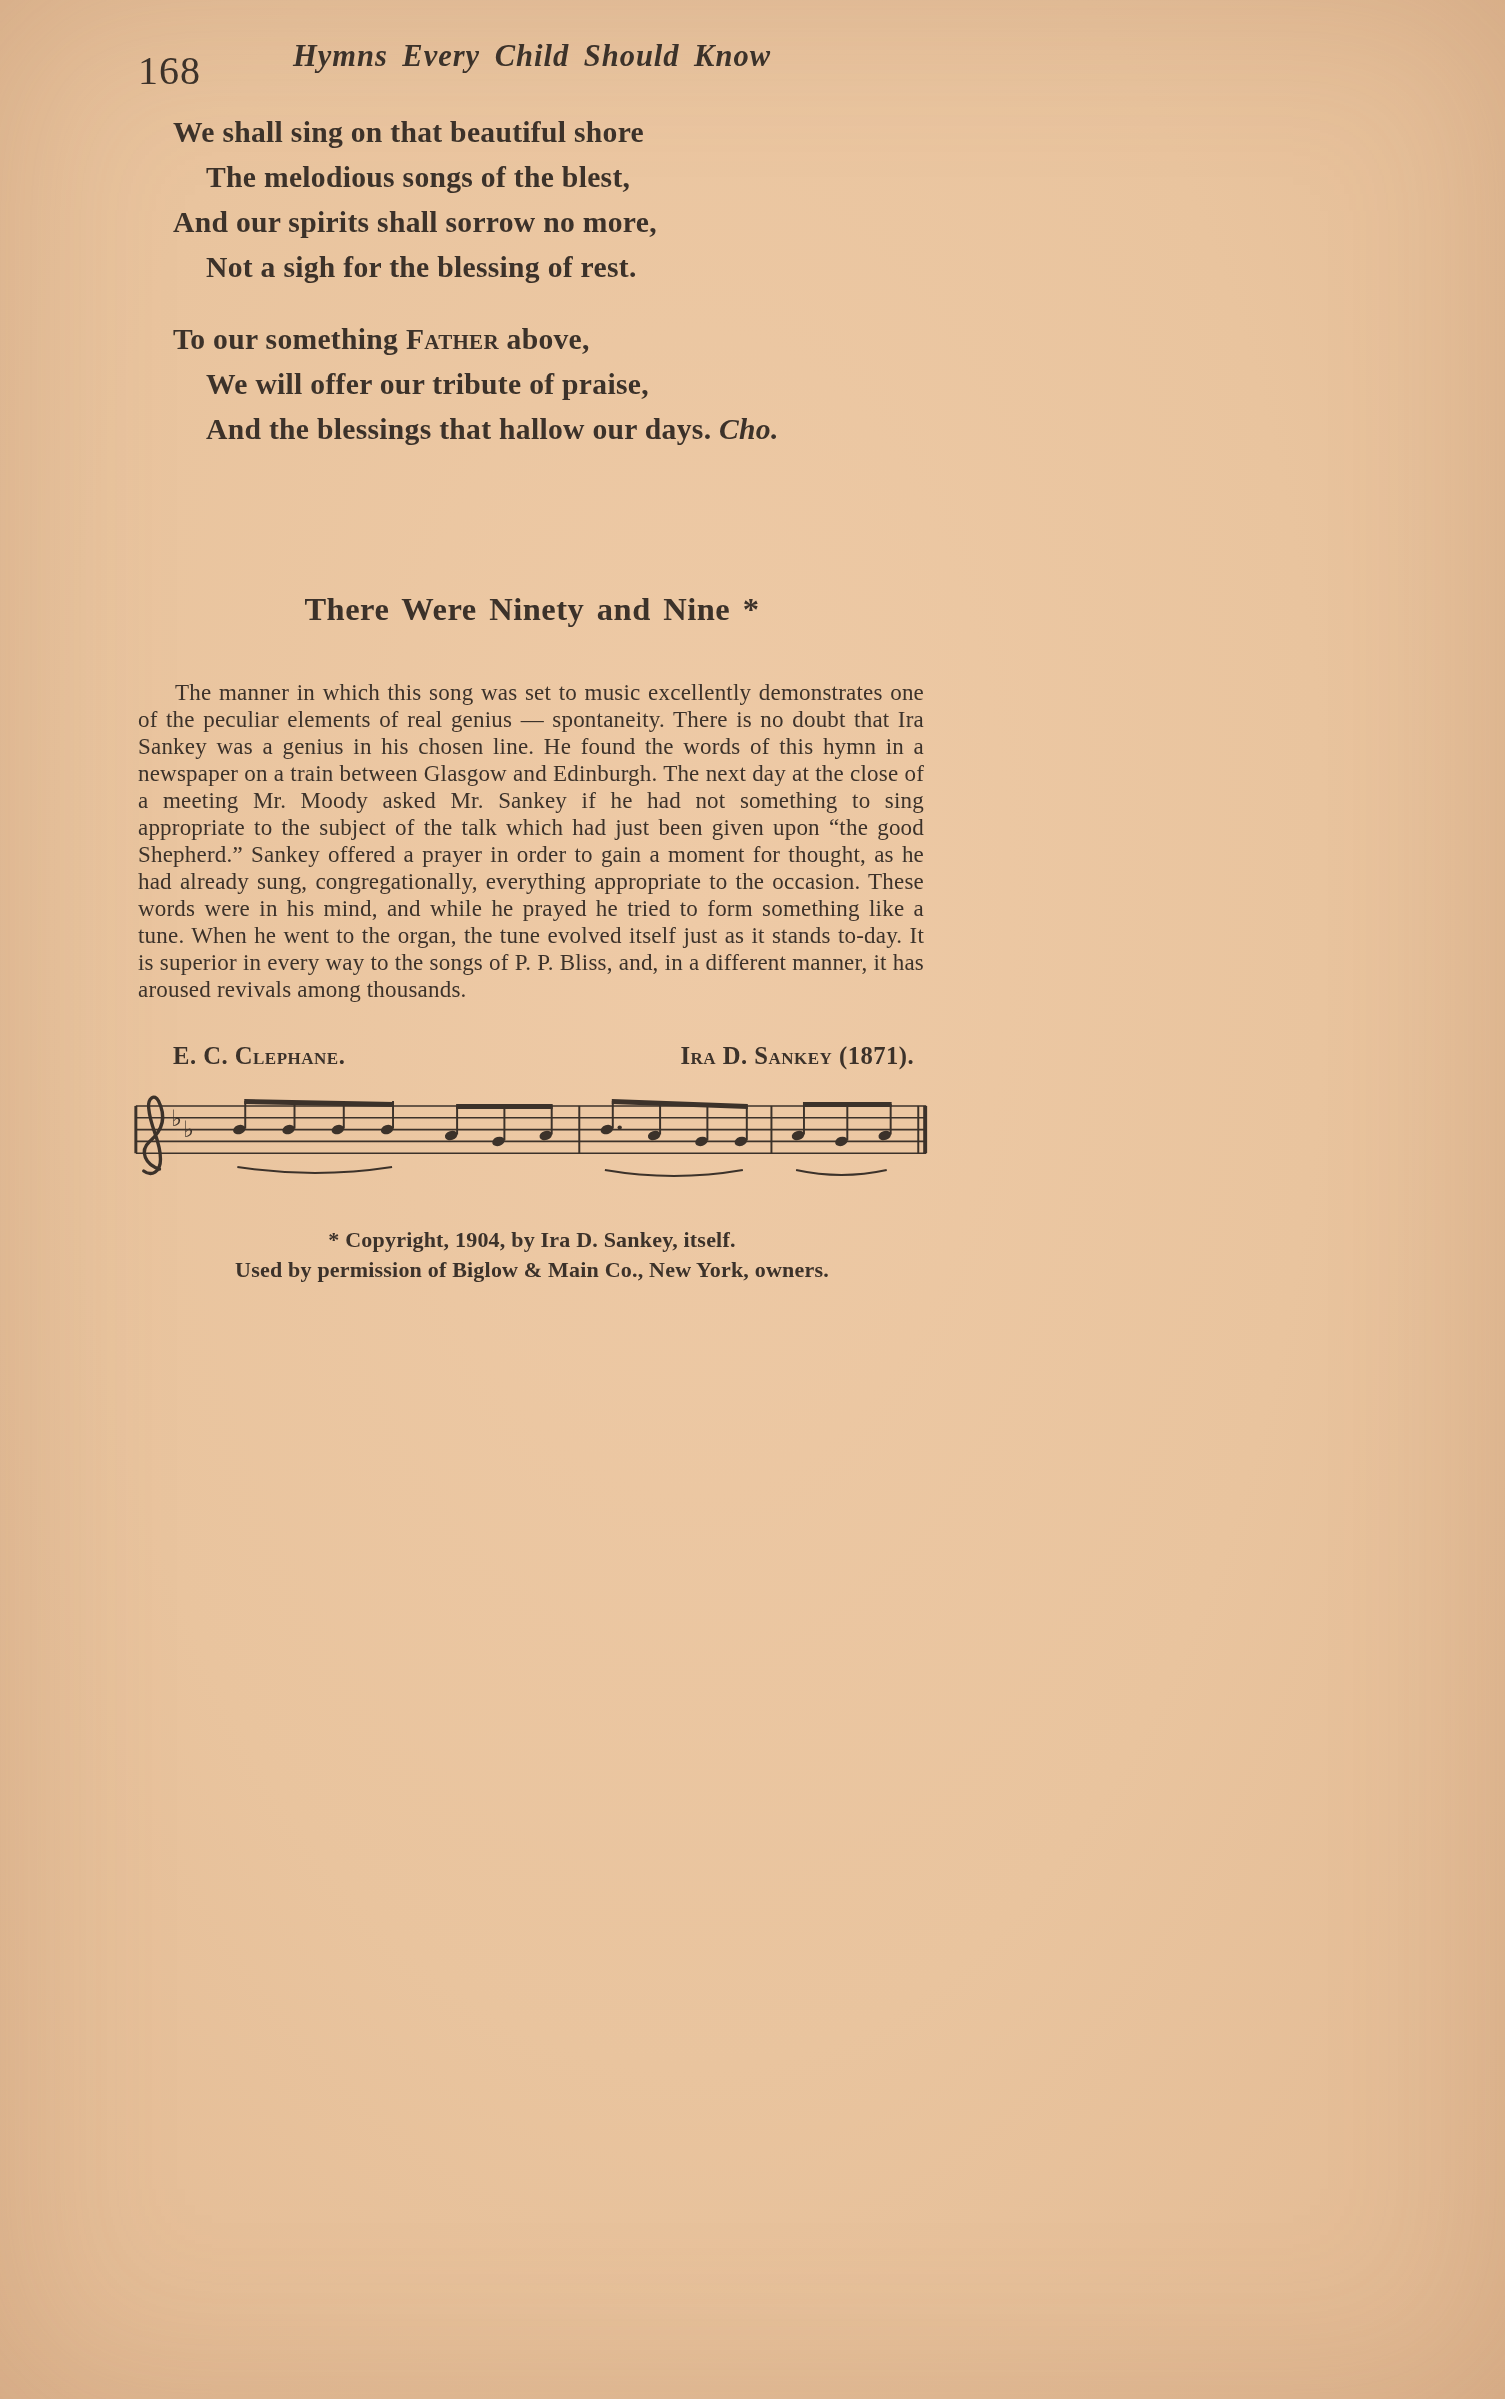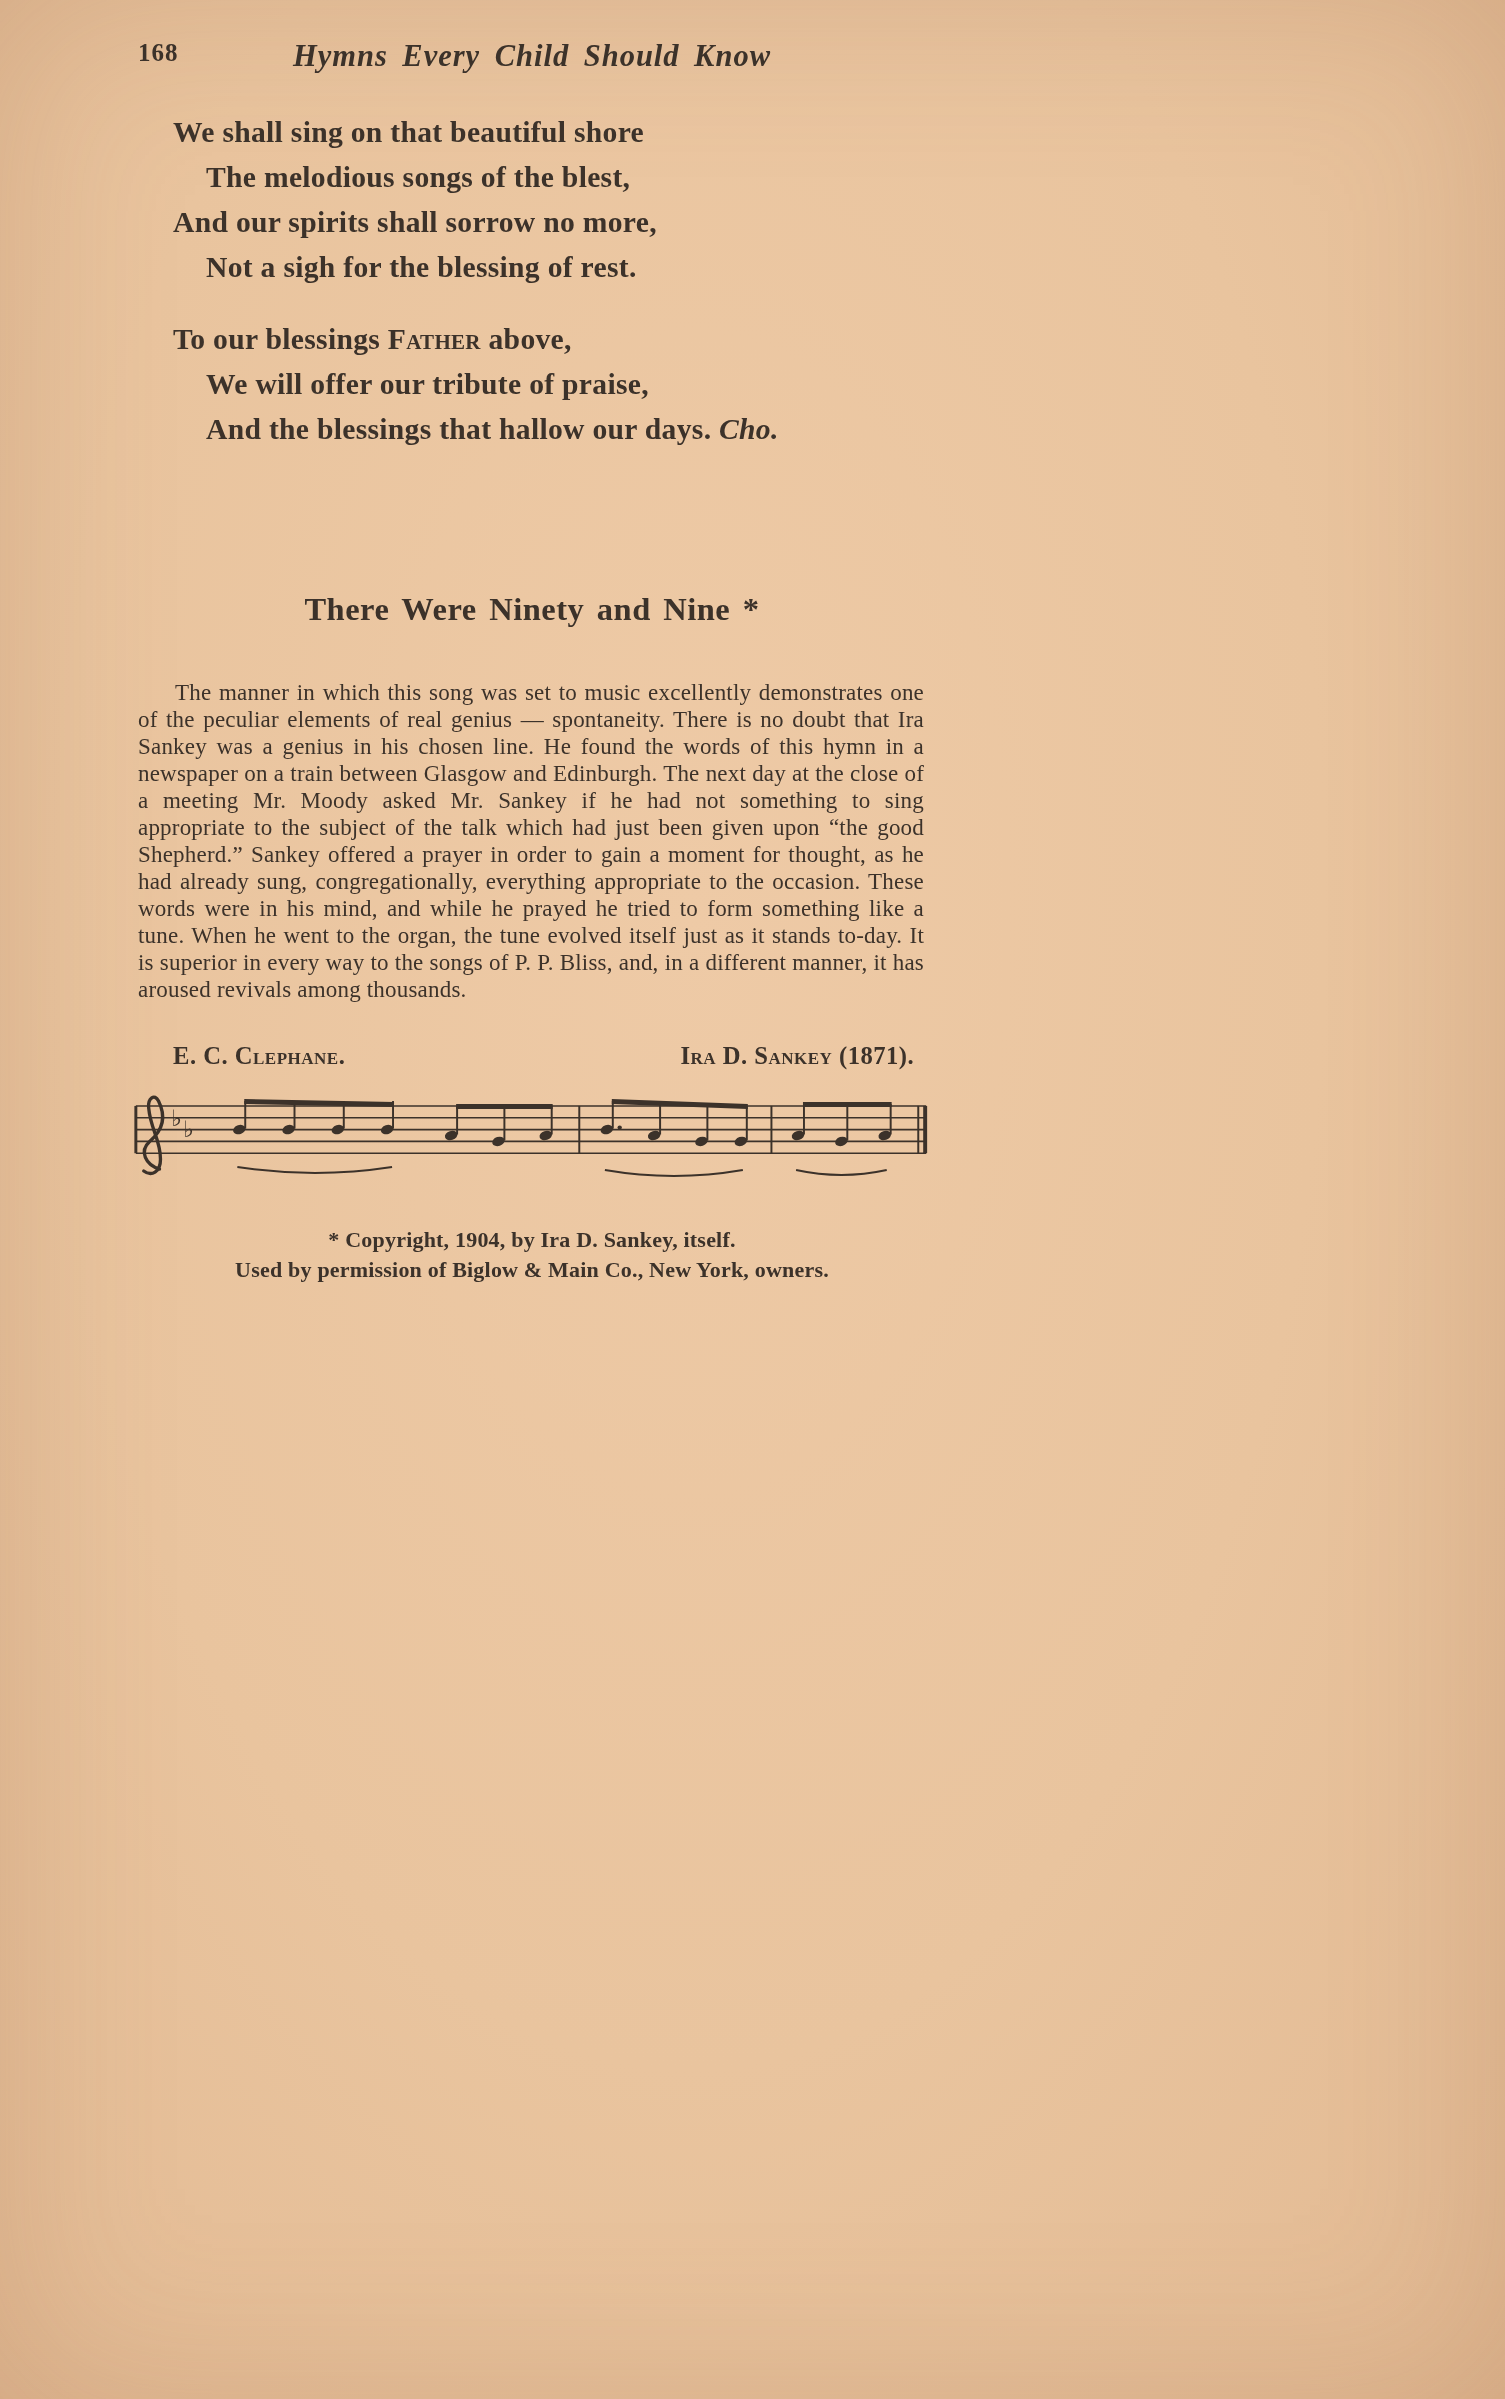--- a/index.html
+++ b/index.html
@@ -11,21 +11,21 @@
     overflow:hidden;
   }
   .page{
     position:absolute;inset:0;
     background:radial-gradient(ellipse at 46% 38%, #eecaa6 0%, #e9c49e 55%, #e2b992 100%);
     box-shadow:inset 0 0 177px rgba(150,100,70,.22);
   }
   .content{position:absolute;left:138px;top:0;width:788px;}
 
   .header{position:absolute;top:39px;left:0;width:100%;height:39px;}
-  .pagenum{position:absolute;left:0;top:0;font-size:25px;font-weight:bold;letter-spacing:1px;}
+  .pagenum{position:absolute;left:0;top:8px;font-size:40px;font-weight:normal;letter-spacing:1px;}
   .runtitle{display:block;text-align:center;font-size:30.5px;font-weight:bold;font-style:italic;letter-spacing:1px;word-spacing:5.9px;}
 
   .stanza{position:absolute;left:35px;width:749px;font-size:29.6px;font-weight:bold;line-height:45px;letter-spacing:0.3px;}
   .stanza-1{top:110px;font-family:Liberation Serif, serif;}
   .stanza-2{top:317px;}
   .v-line{white-space:nowrap;}
   .v-line.indent{padding-left:33px;}
   .sc{font-variant:small-caps;}
   .ital{font-style:italic;text-align:right;}
 
@@ -67,21 +67,21 @@
     </div>
 
     <div class="stanza stanza-1">
       <div class="v-line">We shall sing on that beautiful shore</div>
       <div class="v-line indent">The melodious songs of the blest,</div>
       <div class="v-line">And our spirits shall sorrow no more,</div>
       <div class="v-line indent">Not a sigh for the blessing of rest.</div>
     </div>
 
     <div class="stanza stanza-2">
-      <div class="v-line"><span>To our blessings </span><span class="sc">Father</span><span> above,</span></div>
+      <div class="v-line"><span>To our something </span><span class="sc">Father</span><span> above,</span></div>
       <div class="v-line indent">We will offer our tribute of praise,</div>
       <div class="v-line indent"><span>And the blessings that hallow our days. </span><span class="ital">Cho.</span></div>
     </div>
 
     <div class="hymn-title">There Were Ninety and Nine *</div>
 
     <p class="commentary">The manner in which this song was set to music excellently demonstrates one of the peculiar elements of real genius — spontaneity. There is no doubt that Ira Sankey was a genius in his chosen line. He found the words of this hymn in a newspaper on a train between Glasgow and Edinburgh. The next day at the close of a meeting Mr. Moody asked Mr. Sankey if he had not something to sing appropriate to the subject of the talk which had just been given upon “the good Shepherd.” Sankey offered a prayer in order to gain a moment for thought, as he had already sung, congregationally, everything appropriate to the occasion. These words were in his mind, and while he prayed he tried to form something like a tune. When he went to the organ, the tune evolved itself just as it stands to-day. It is superior in every way to the songs of P. P. Bliss, and, in a different manner, it has aroused revivals among thousands.</p>
 
     <div class="credits">
       <span class="sc credit-left">E. C. Clephane.</span>

